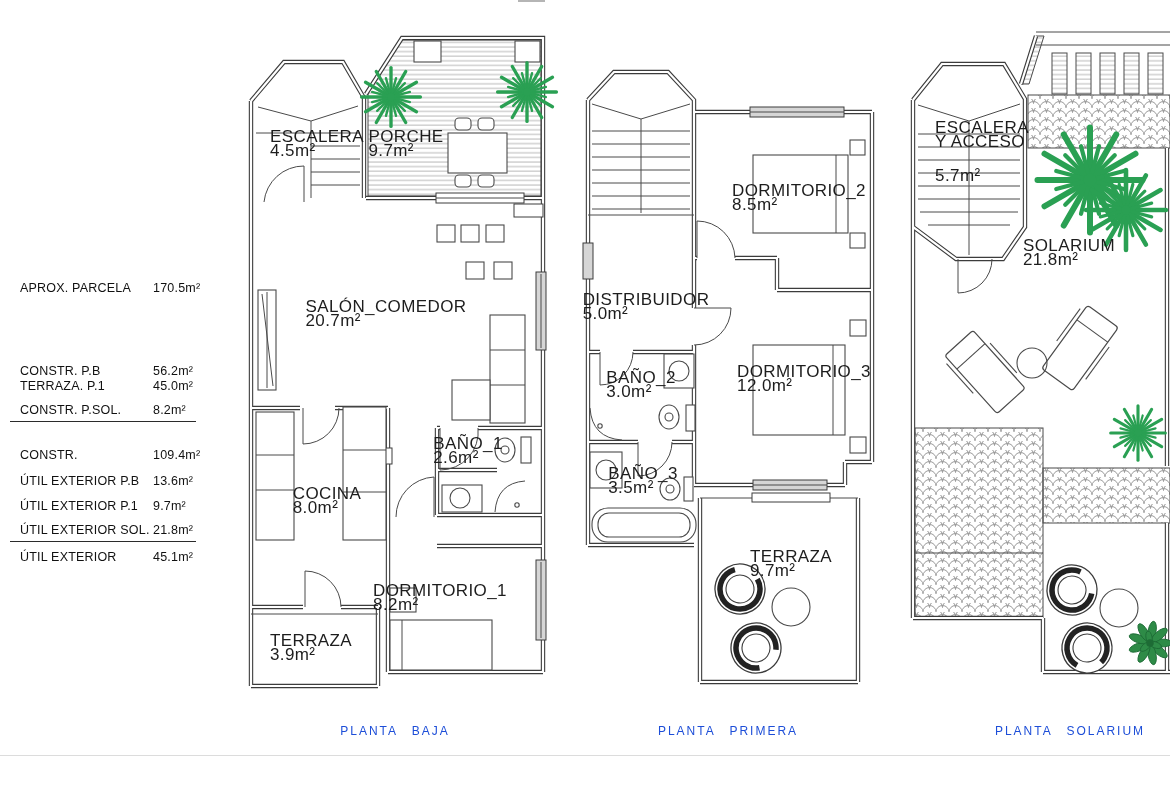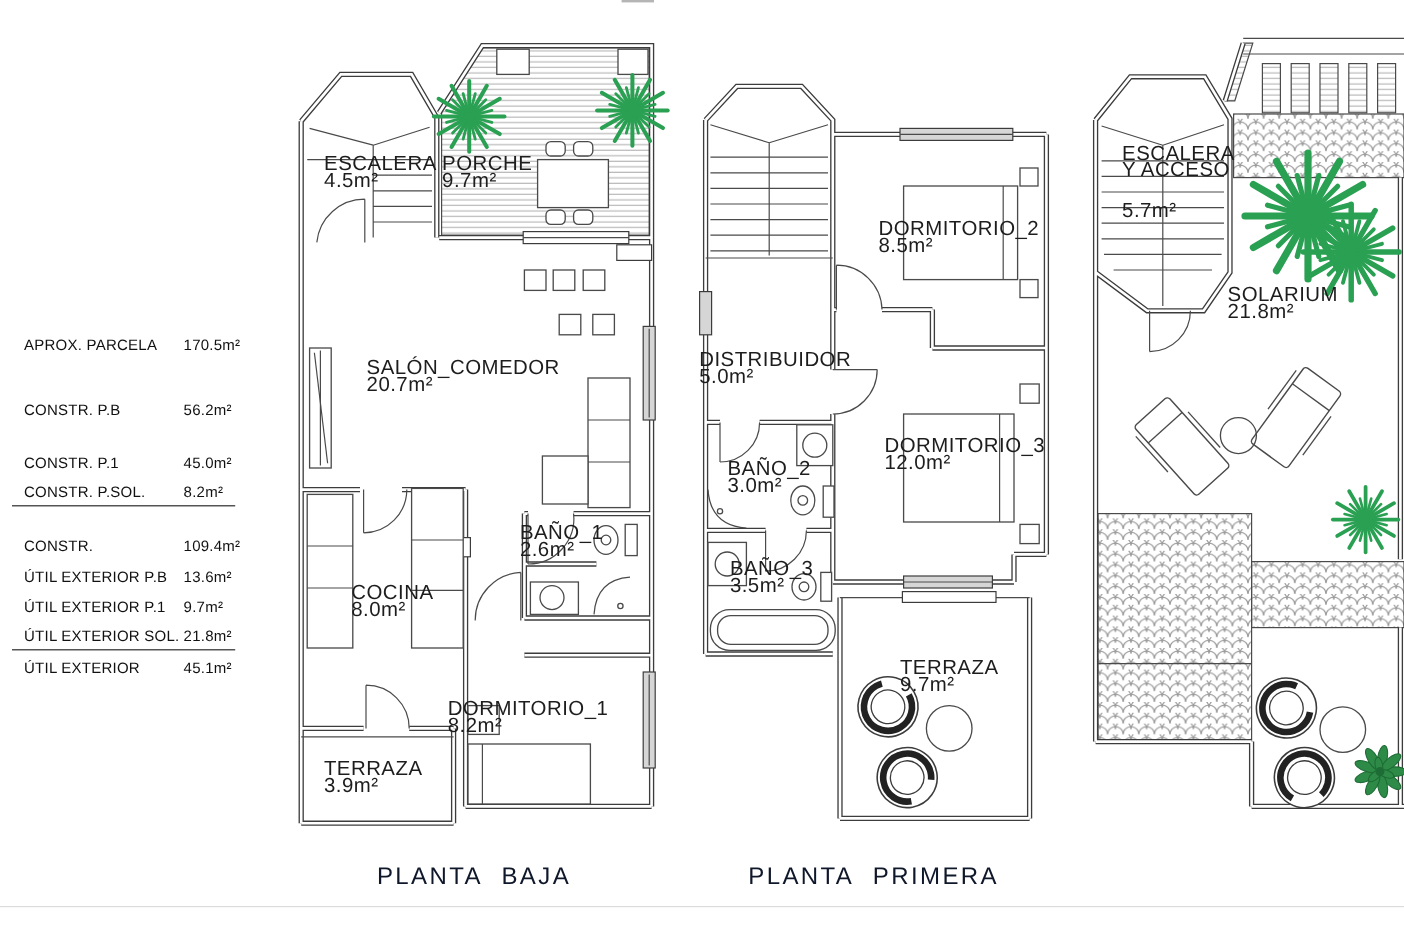--- a/index.html
+++ b/index.html
@@ -14,22 +14,22 @@
   .fn{stroke:#4a4a4a;stroke-width:1.1;fill:none;}
   .hatch{fill:url(#hlines);stroke:#4a4a4a;stroke-width:1;}
   .tile{fill:url(#tiles);stroke:#4a4a4a;stroke-width:1;}
   .winw{fill:#ffffff;stroke:#3c3c3c;stroke-width:1;}
   .wing{fill:#d6d6d6;stroke:#3c3c3c;stroke-width:1;}
   
   .room-label{position:absolute;transform:translate(-50%,-50%);text-align:left;
               font-size:17px;line-height:14px;letter-spacing:.4px;white-space:nowrap;color:#1d1d1d;}
   .room-label .area{display:block;}
   .room-label .gap{margin-top:20px;}
-  .caption{position:absolute;transform:translate(-50%,-50%);font-size:20px;letter-spacing:2px;
-           word-spacing:9px;white-space:nowrap;color:#0f172a;}
+  .caption{position:absolute;transform:translate(-50%,-50%);font-size:12px;letter-spacing:2px;
+           word-spacing:9px;white-space:nowrap;color:#1d4ed8;}
   .legend{position:absolute;left:8px;top:0;width:188px;font-size:12.5px;letter-spacing:.2px;color:#111;}
   .legend-row{position:absolute;left:0;display:flex;width:188px;line-height:15px;white-space:nowrap;margin-left:12px;}
   .legend-row .lab{width:133px;flex:0 0 133px;}
   .legend-rule{position:absolute;left:2px;width:186px;border-top:1.6px solid #2b2b2b;height:0;}
   .top-mark{position:absolute;left:518px;top:0;width:27px;height:2px;background:#b5b5b5;}
   .bottom-rule{position:absolute;left:0;top:755px;width:1170px;height:1px;background:#dcdcdc;}
 </style>
 </head>
 <body>
 
@@ -308,26 +308,26 @@
       <use href="#palm" transform="translate(1138,433) scale(1.3)"></use>
       <use href="#bush" transform="translate(1150,643) scale(1.1)"></use>
     </g>
   </svg>
 
   <div class="legend">
     <div class="legend-row" style="top:281px">
       <span class="lab">APROX. PARCELA</span>
       <span class="val">170.5m²</span>
     </div>
-    <div class="legend-row" style="top:335px">
+    <div class="legend-row" style="top:364px">
       <span class="lab">CONSTR. P.B</span>
       <span class="val">56.2m²</span>
     </div>
     <div class="legend-row" style="top:379px">
-      <span class="lab">CONSTR. P.1</span>
+      <span class="lab">TERRAZA. P.1</span>
       <span class="val">45.0m²</span>
     </div>
     <div class="legend-row" style="top:403px">
       <span class="lab">CONSTR. P.SOL.</span>
       <span class="val">8.2m²</span>
     </div>
     <div class="legend-rule" style="top:421px"></div>
     <div class="legend-row" style="top:448px">
       <span class="lab">CONSTR.</span>
       <span class="val">109.4m²</span>
@@ -381,21 +381,21 @@
   </div>
 
   <div class="room-label" style="left:799px;top:198px">
     <span>DORMITORIO_2</span>
     <span class="area">8.5m²</span>
   </div>
   <div class="room-label" style="left:646px;top:307px">
     <span>DISTRIBUIDOR</span>
     <span class="area">5.0m²</span>
   </div>
-  <div class="room-label" style="left:641px;top:398px">
+  <div class="room-label" style="left:641px;top:385px">
     <span>BAÑO_2</span>
     <span class="area">3.0m²</span>
   </div>
   <div class="room-label" style="left:804px;top:379px">
     <span>DORMITORIO_3</span>
     <span class="area">12.0m²</span>
   </div>
   <div class="room-label" style="left:643px;top:481px">
     <span>BAÑO_3</span>
     <span class="area">3.5m²</span>
@@ -410,14 +410,15 @@
     <span class="area">Y ACCESO</span>
     <span class="area gap">5.7m²</span>
   </div>
   <div class="room-label" style="left:1069px;top:253px">
     <span>SOLARIUM</span>
     <span class="area">21.8m²</span>
   </div>
 
   <div class="caption" style="left:395px;top:731px">PLANTA BAJA</div>
   <div class="caption" style="left:728px;top:731px">PLANTA PRIMERA</div>
+  <div class="caption" style="left:1070px;top:731px">PLANTA SOLARIUM</div>
 
 </div>
 
 </body></html>

